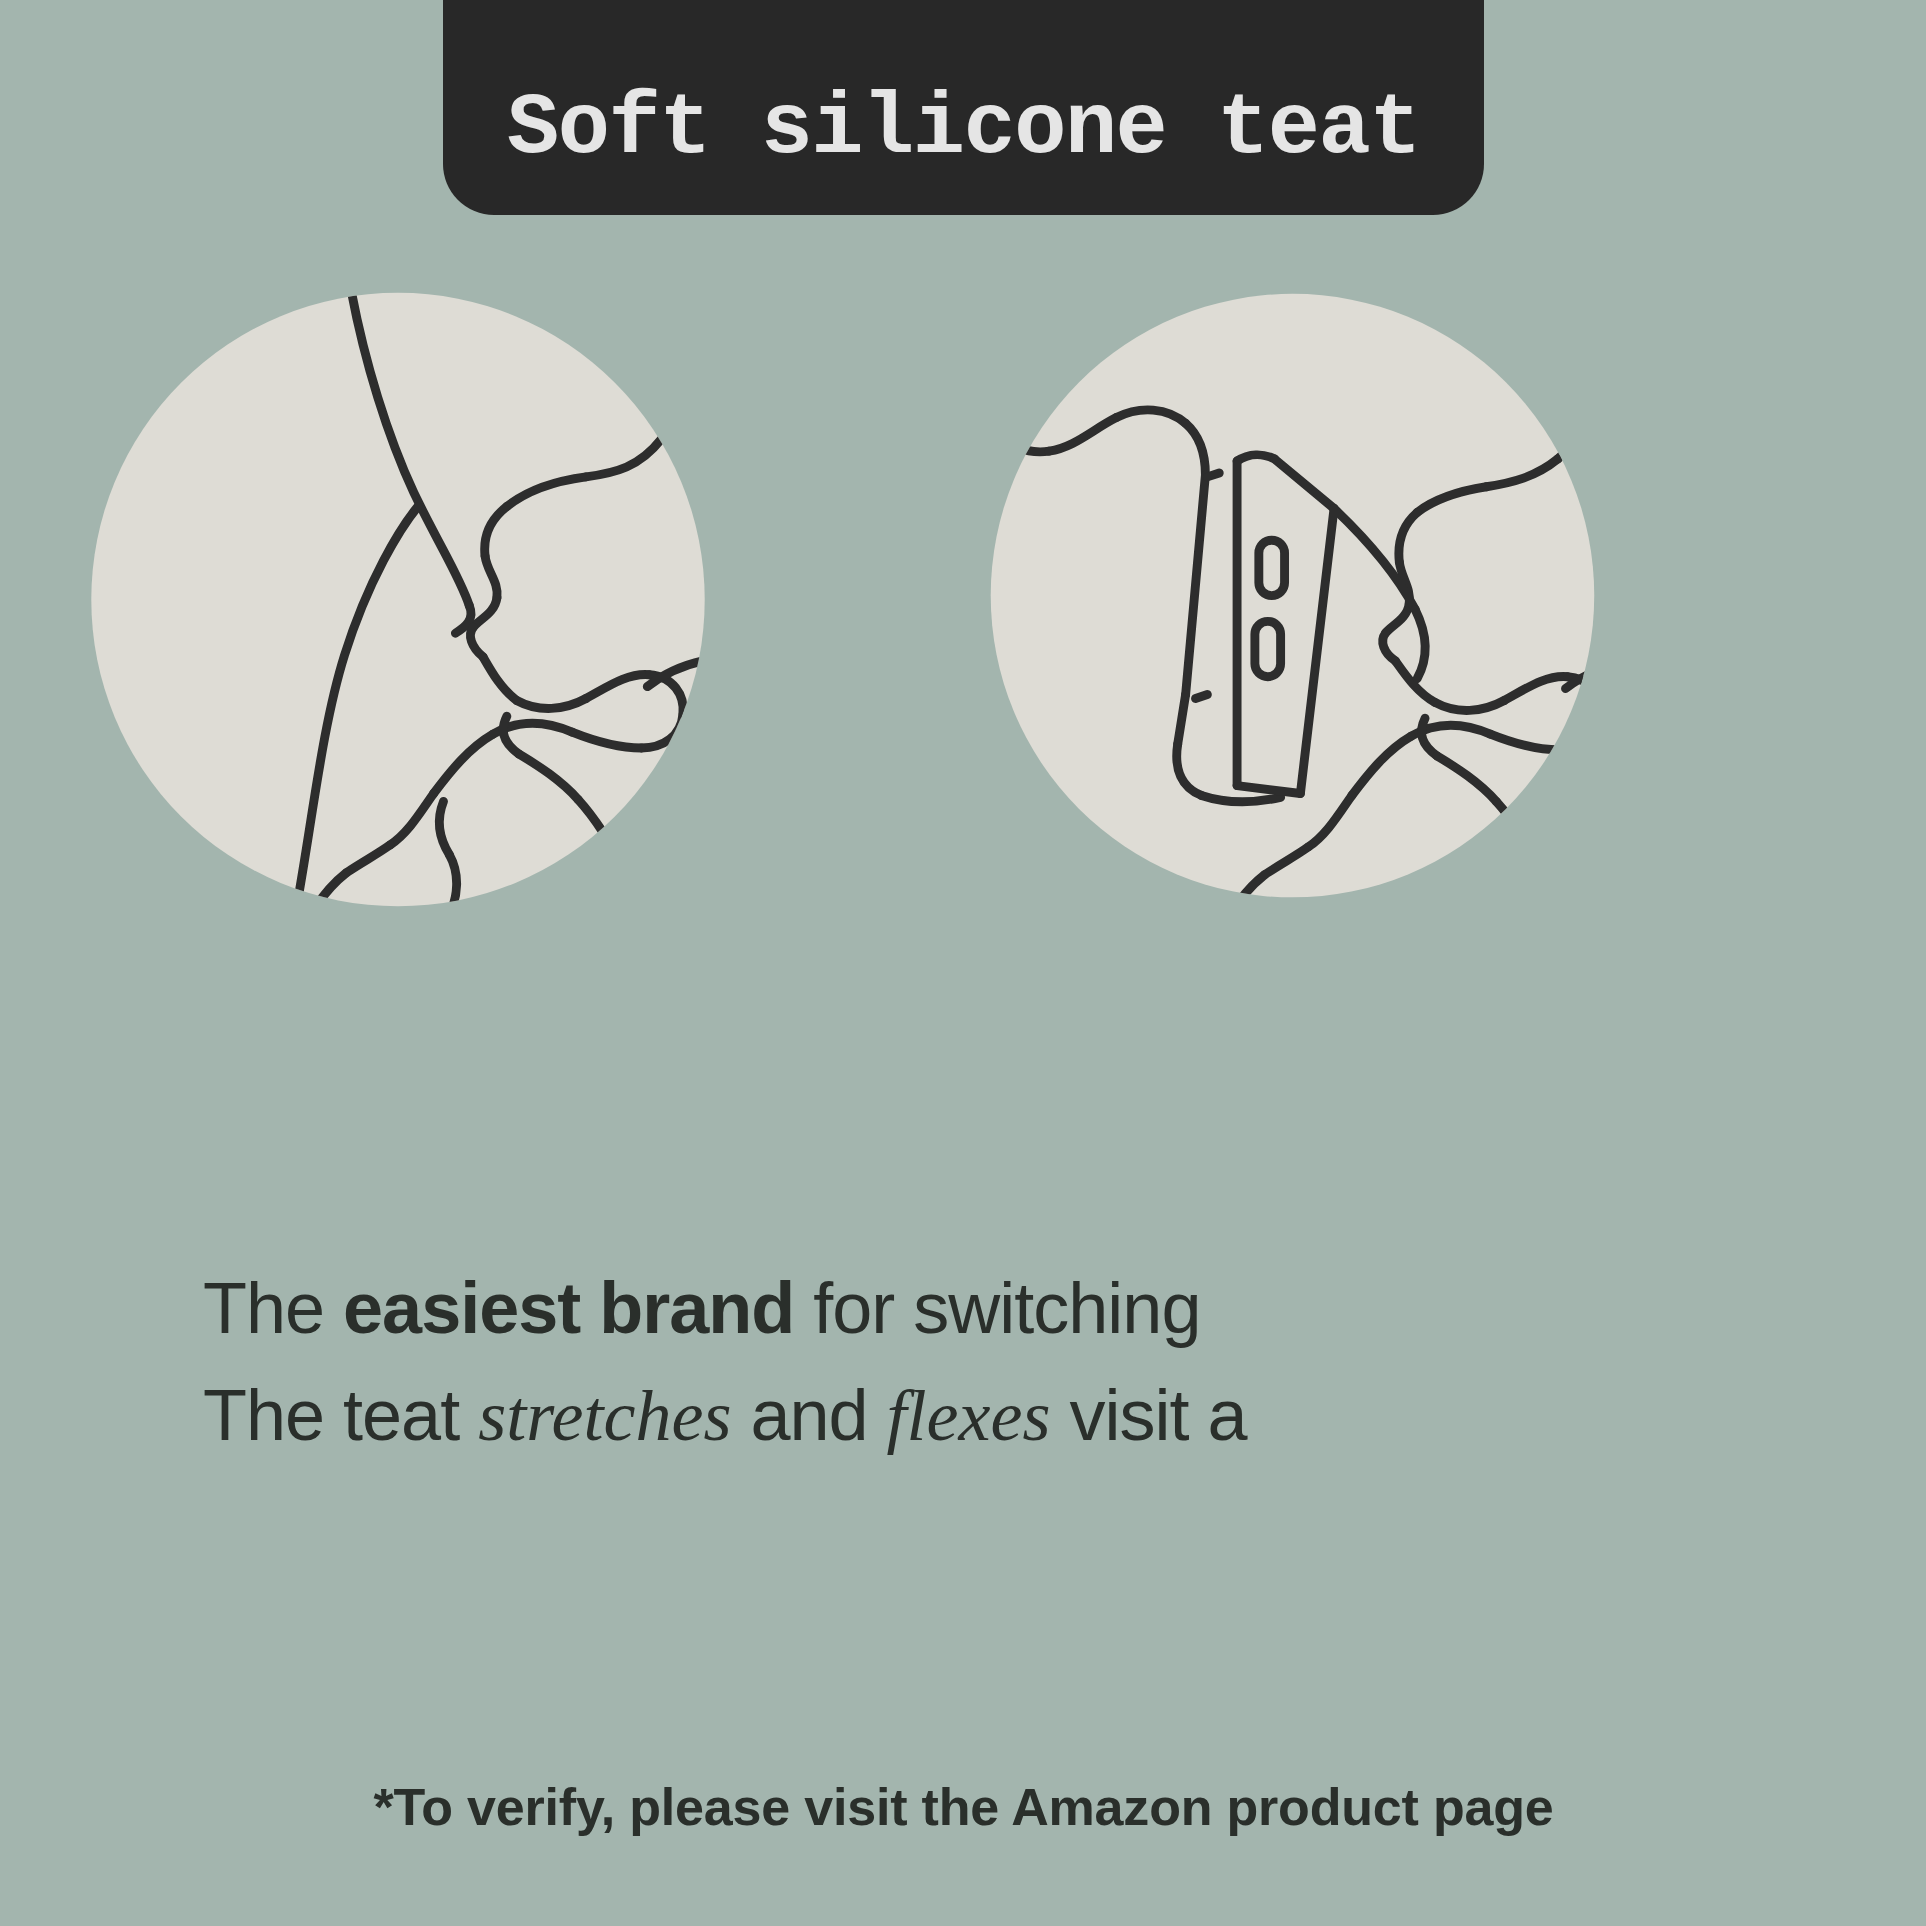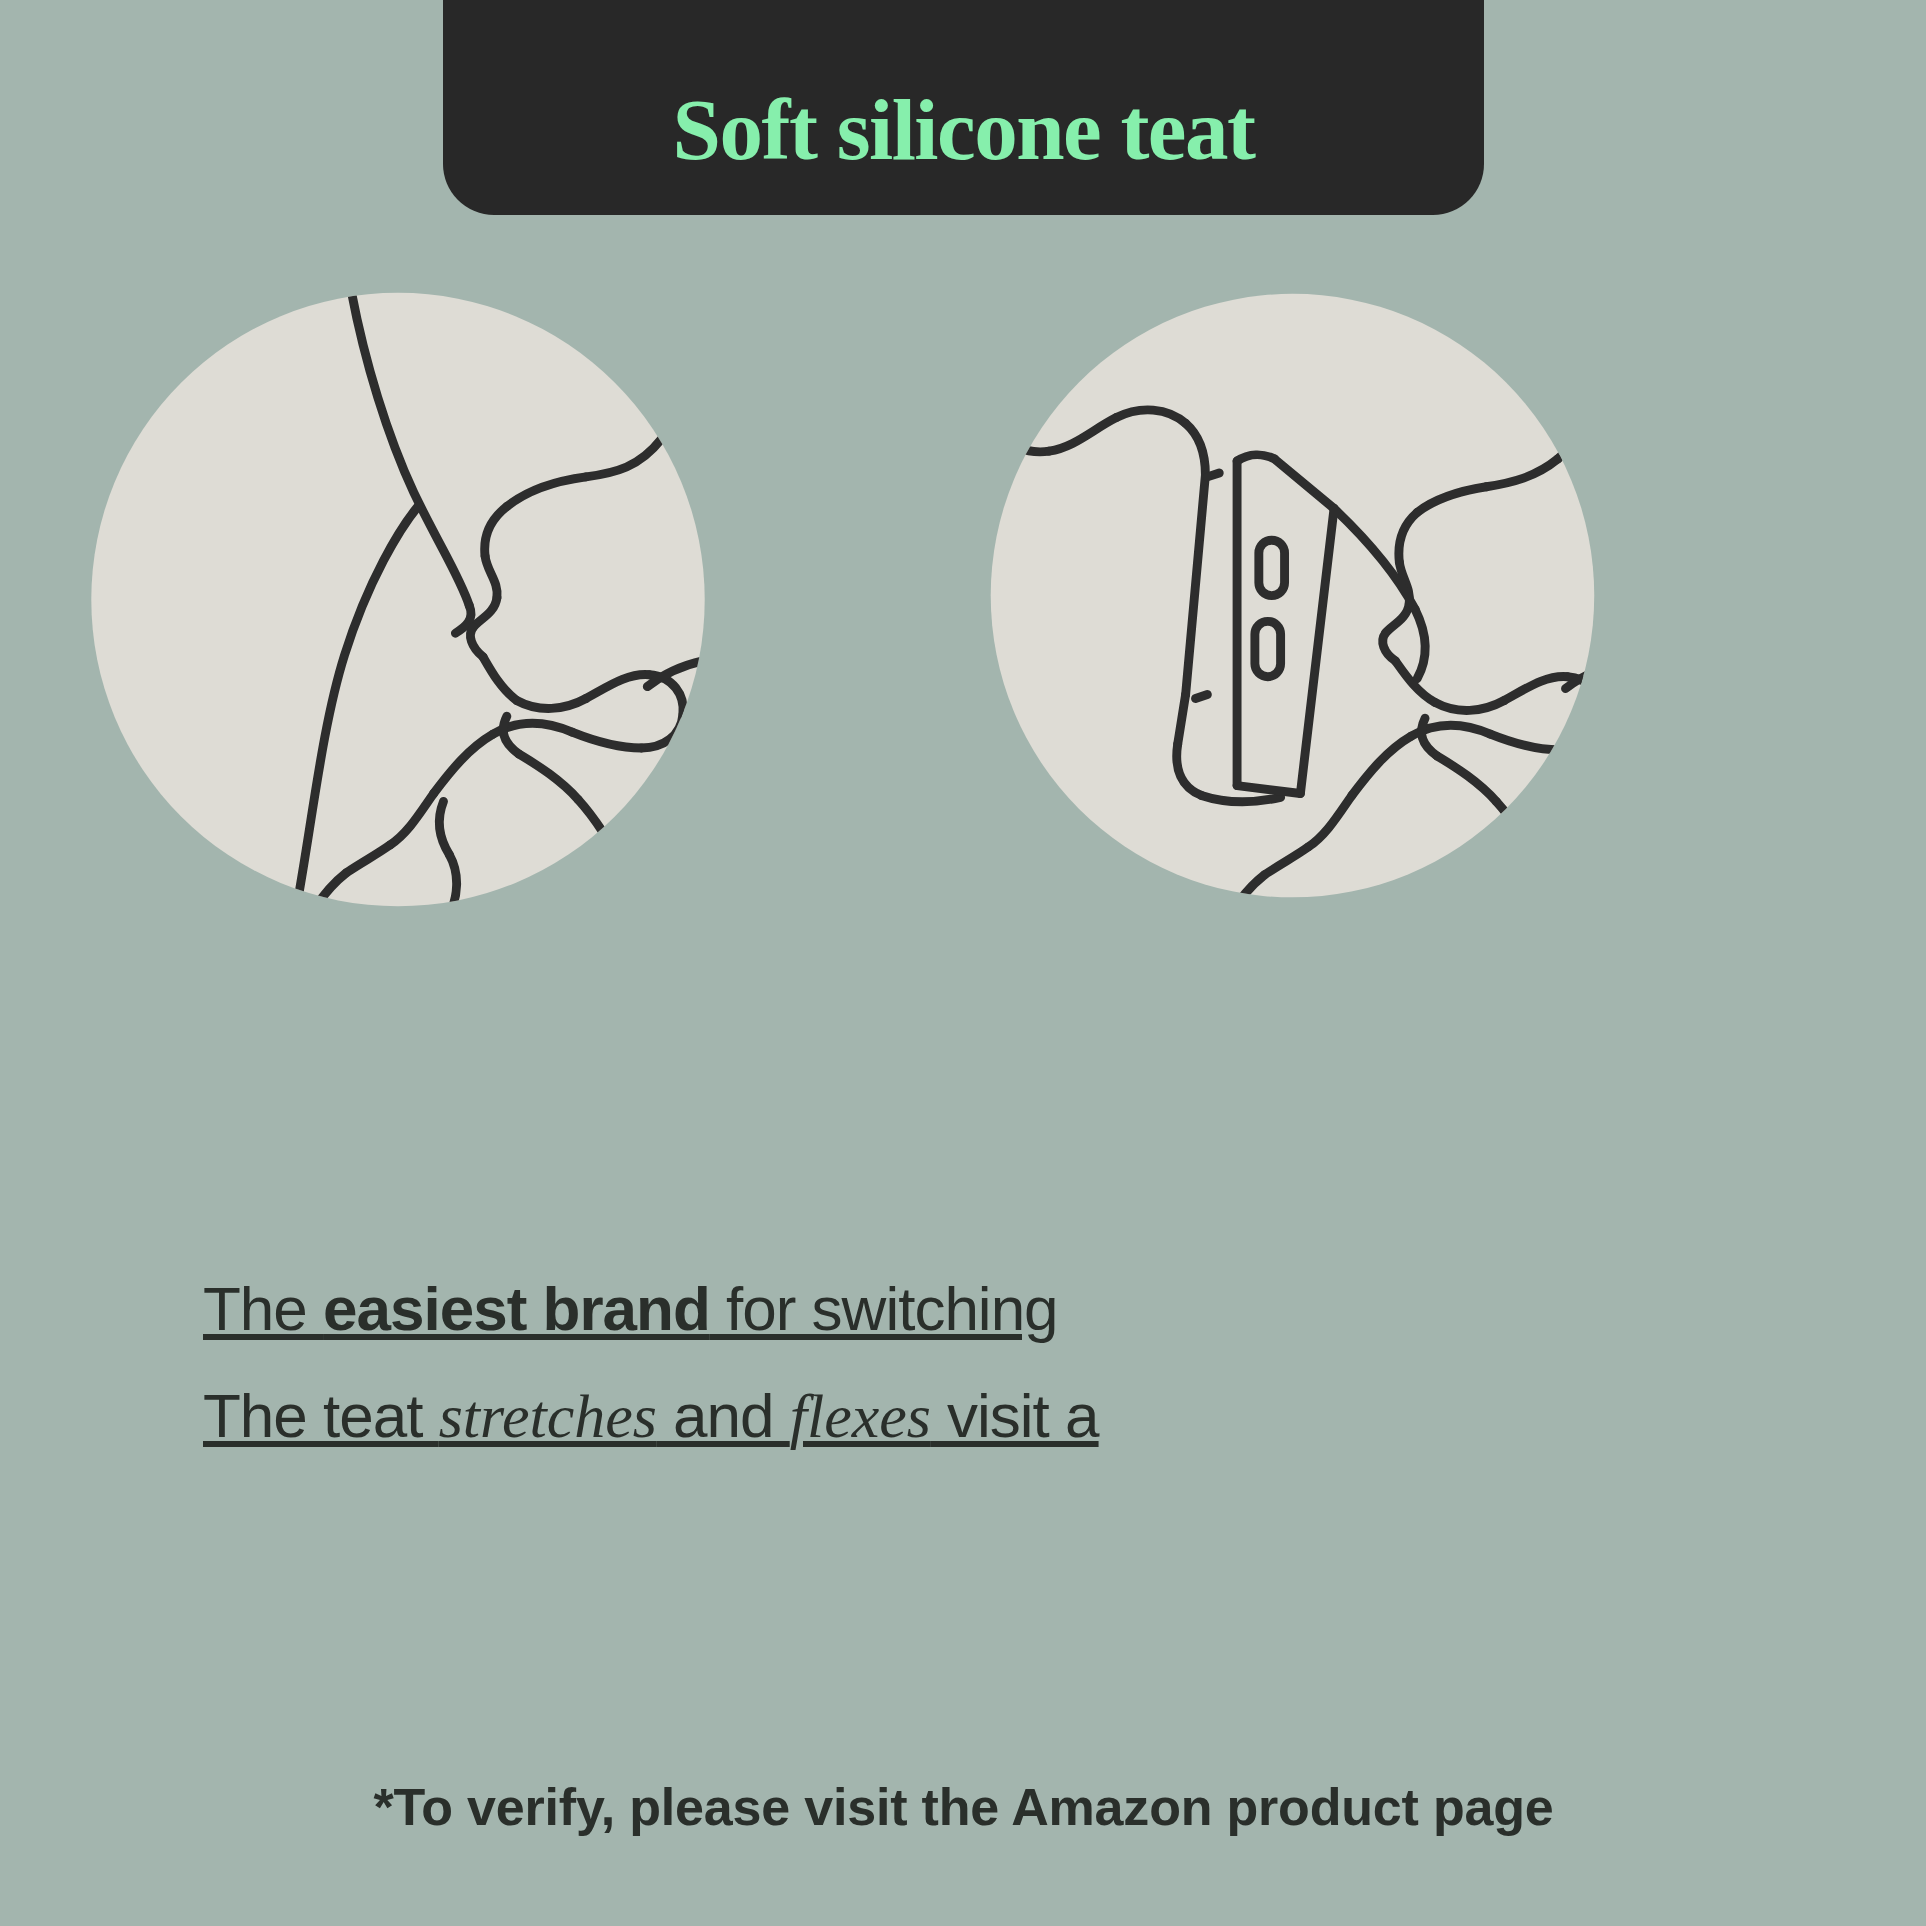--- a/index.html
+++ b/index.html
@@ -29,22 +29,22 @@
     height: 255px;
     background: #282828;
     border-radius: 0 0 51px 51px;
     display: flex;
     align-items: flex-end;
     justify-content: center;
     box-sizing: border-box;
     padding-bottom: 42px;
   }
   #header-title {
-    color: #86efac;
-    font-family: Liberation Serif, serif;
+    color: #e5e5e5;
+    font-family: Liberation Mono, monospace;
     font-size: 87px;
     font-weight: bold;
     letter-spacing: -1.5px;
     line-height: 1;
     white-space: nowrap;
   }
 
   
   #illustrations {
     position: absolute;
@@ -61,24 +61,23 @@
   #illo-bottle { left: 837px; }
 
   
   #body-copy {
     position: absolute;
     left: 203px;
     top: 1255px;
     width: 1544px;
     color: #2a2f2b;
     font-family: "Liberation Sans", sans-serif;
-    font-size: 62px;
+    font-size: 72px;
     line-height: 107px;
     letter-spacing: -1px;
-    text-decoration: underline;
   }
   #body-copy .b { font-weight: bold; }
   #body-copy .it {
     font-family: "Liberation Serif", serif;
     font-style: italic;
     letter-spacing: 0;
   }
   .copy-line { display: block; white-space: nowrap; }
 
   

